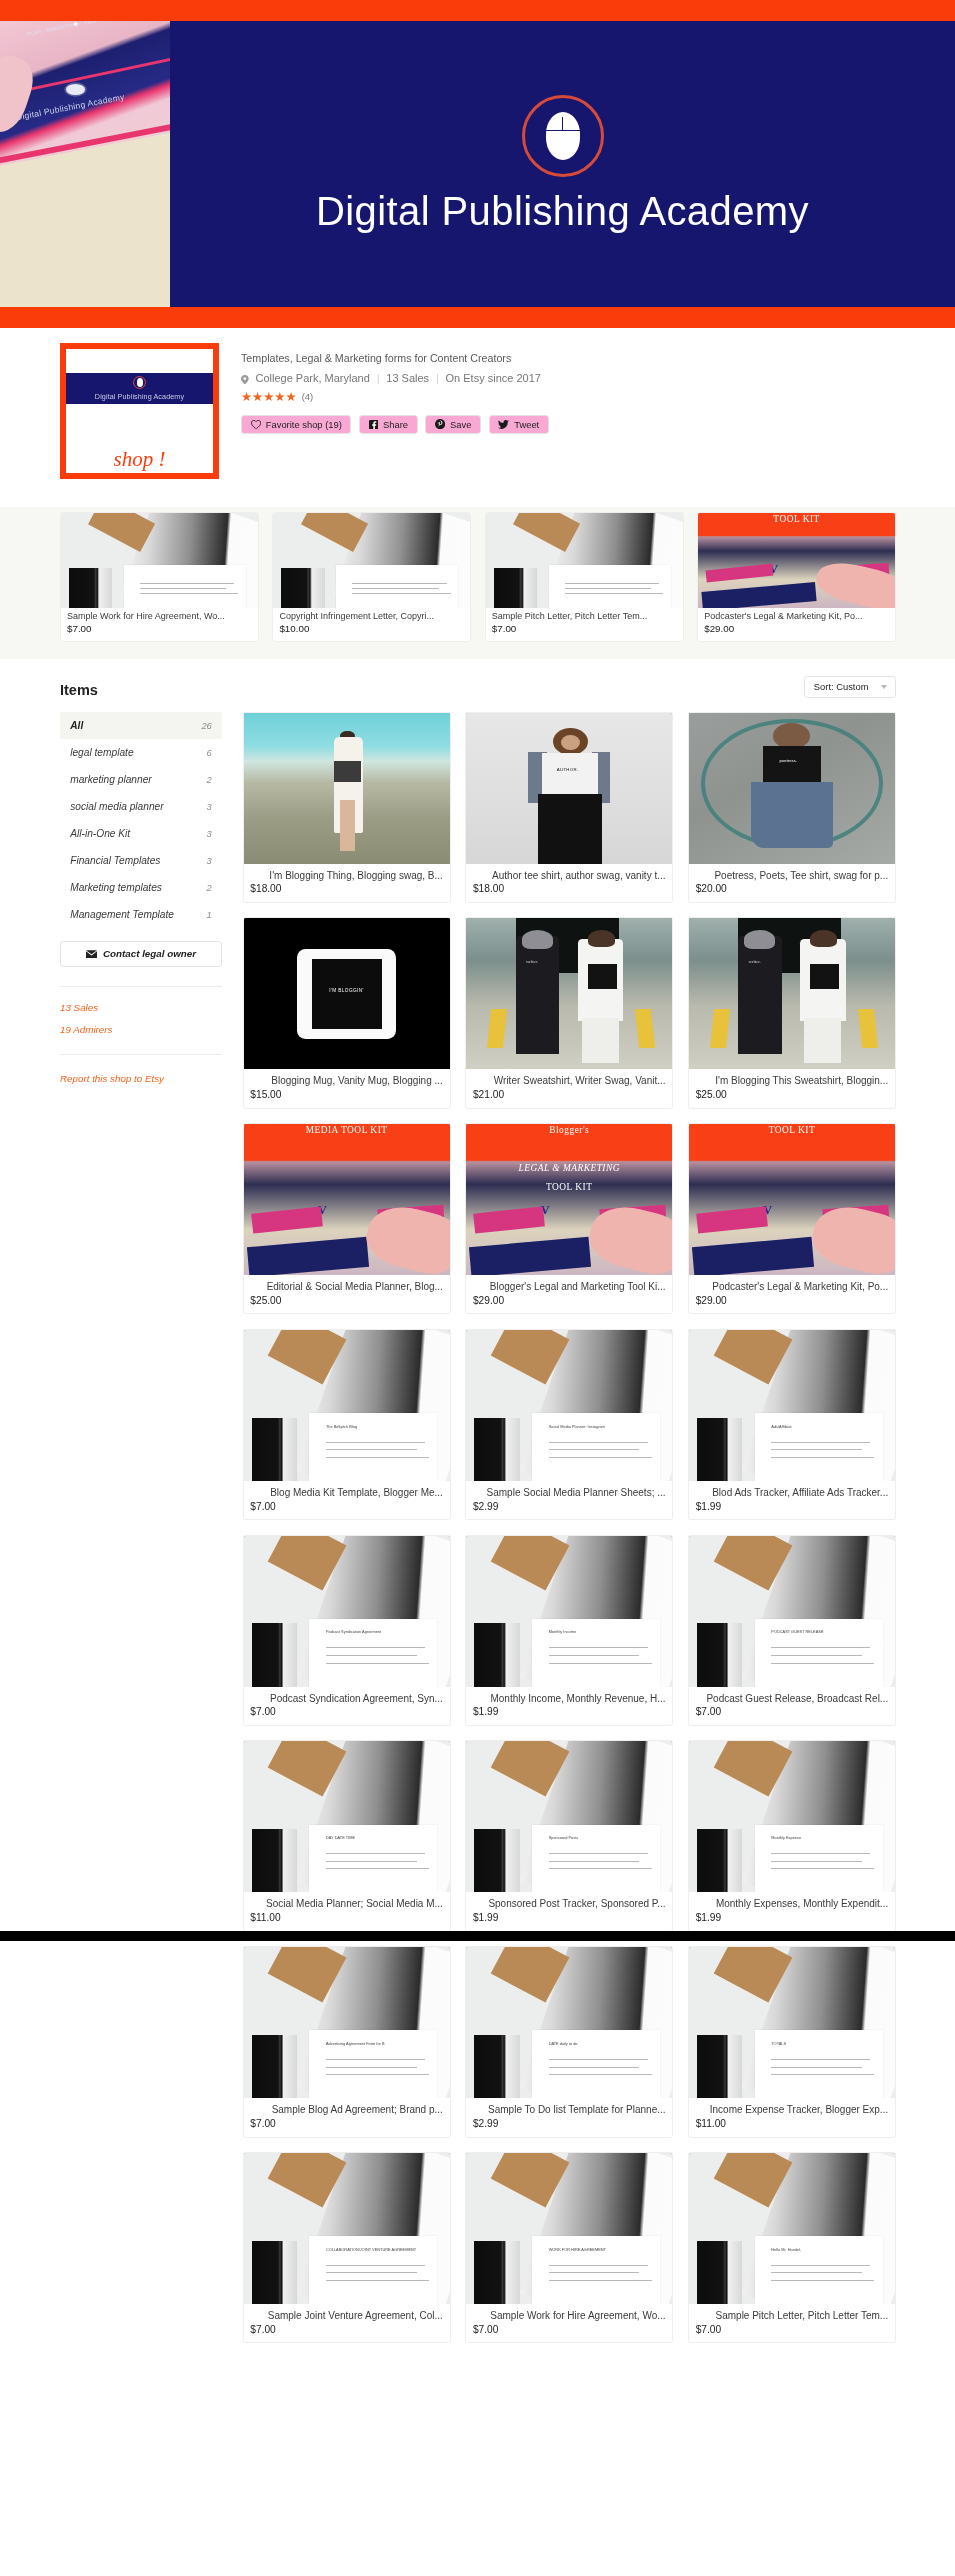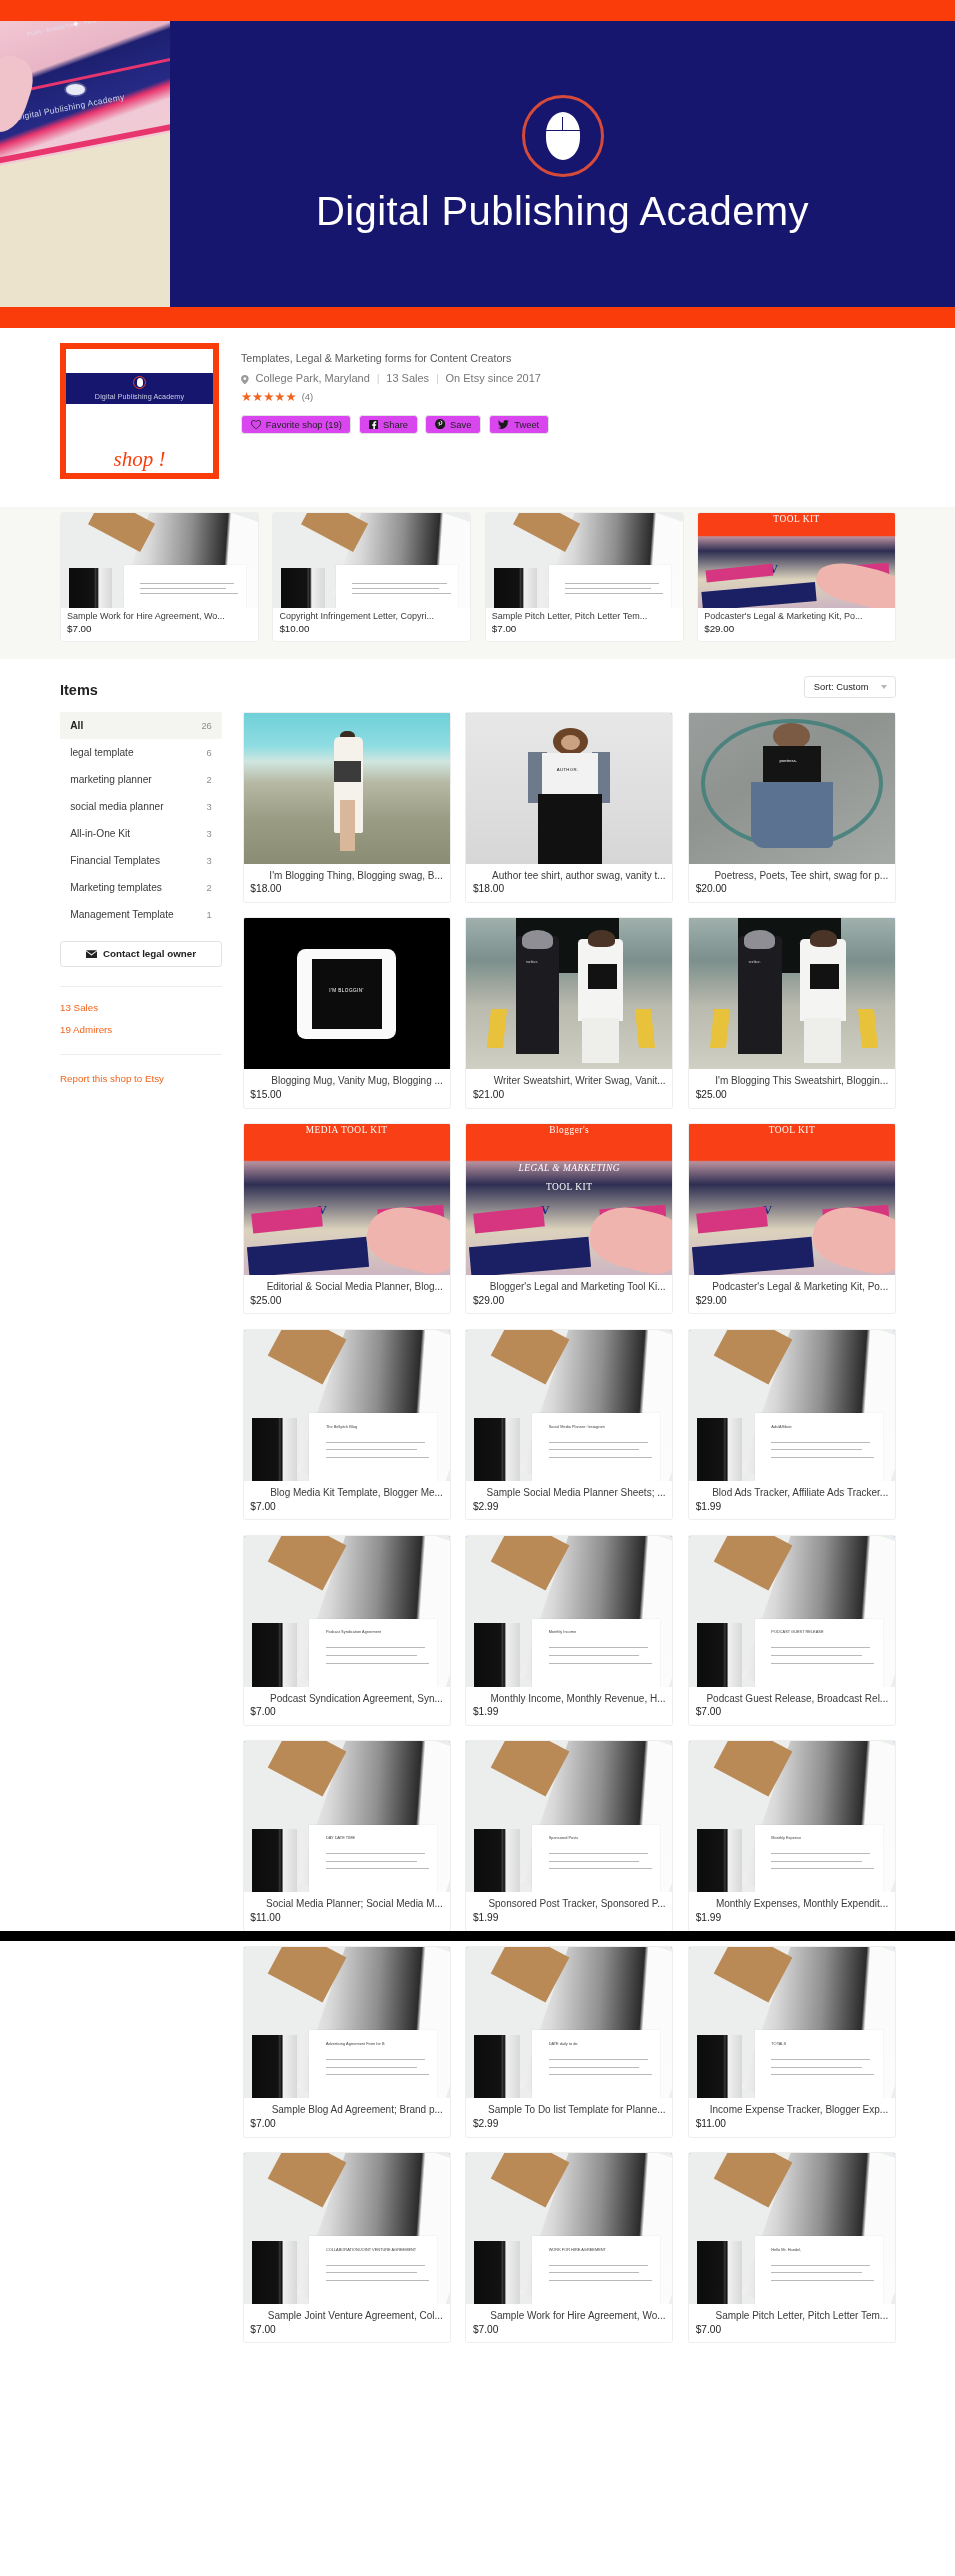--- a/index.html
+++ b/index.html
@@ -75,21 +75,21 @@
   .shop-name { font-size: 19px; font-weight: bold; color: #222; letter-spacing: -0.2px; }
   .shop-tagline { font-size: 10.7px; color: #595959; margin-top: 6.8px; }
   .shop-facts { font-size: 11px; color: #767676; margin-top: 8.5px; display:flex; align-items:center; gap: 6.8px; }
   .shop-facts .sep { color: #d0d0d0; }
   .pin-icon { display:inline-block; width:7.7px; height:7.7px; }
   .stars-row { display:flex; align-items:center; gap: 5.1px; margin-top: 4.3px; }
   .stars { color: #f1641e; font-size: 12.4px; letter-spacing: 0px; }
   .rating-count { color:#767676; font-size: 9.4px; }
   .shop-btns { display:flex; gap: 7.7px; margin-top: 11px; }
   .shop-btn {
-    border: 0.9px solid #e1e3df; background:#d946ef; border-radius: 3.4px;
+    border: 0.9px solid #e1e3df; background:#f9a8d4; border-radius: 3.4px;
     height: 19.6px; padding: 0 8.5px; display:flex; align-items:center; gap:5.1px;
     font-size: 9.4px; color: #222; cursor: pointer;
   }
   .shop-btn svg { display:block; }
 
   .shop-owner { width: 128px; text-align:center; padding-top: 5.1px; }
   .shop-owner .so-label { font-size: 7.7px; letter-spacing: 0.9px; color: #9a9a9a; }
   .shop-owner .so-avatar {
     width: 38px; height: 38px; border-radius: 50%; margin: 7.7px auto 6px auto; overflow:hidden;
     background: radial-gradient(circle at 50% 62%, #e6b79a 0%, #d19a78 26%, #2b2320 46%, #120d0b 78%);
@@ -133,21 +133,21 @@
   .items-section { background: #ffffff; padding: 17px 60px 0 60px; }
   .items-head { display:flex; align-items:flex-end; justify-content:space-between; margin-bottom: 13.6px; }
   .items-title { font-size: 14.5px; font-weight: bold; color:#222; }
   .sort-select {
     border:0.9px solid #e1e3df; border-radius:3.4px; height:22px; padding: 0 8.5px;
     display:flex; align-items:center; gap: 12px; font-size:9.4px; color:#222; background:#fff; cursor:pointer;
   }
   .caret { width:0;height:0;border-left:3.4px solid transparent;border-right:3.4px solid transparent;border-top:4.3px solid #b6b6b6;}
 
   .items-body { display: flex; gap: 20.5px; align-items: flex-start; }
-  .sidebar { width: 162px; flex: none; }
+  .sidebar { width: 162px; flex: none; font-style: italic; }
   .cat {
     display:flex; align-items:center; justify-content:space-between;
     padding: 8px 10.2px; font-size: 10.2px; color: #3a3a3a; cursor:pointer; border-radius:1.7px;
   }
   .cat.active { background: #f4f5f0; font-weight: bold; color:#222; }
   .cat .count { color: #8c8c8c; font-size: 9.4px; font-weight: normal; }
   .contact-owner-btn {
     margin-top: 13.6px; width: 100%; height: 25.6px; border: 0.9px solid #e1e3df; border-radius: 3.4px;
     background:#fff; display:flex; align-items:center; justify-content:center; gap: 6px;
     font-size: 9.8px; font-weight: bold; color:#222; cursor: pointer;

